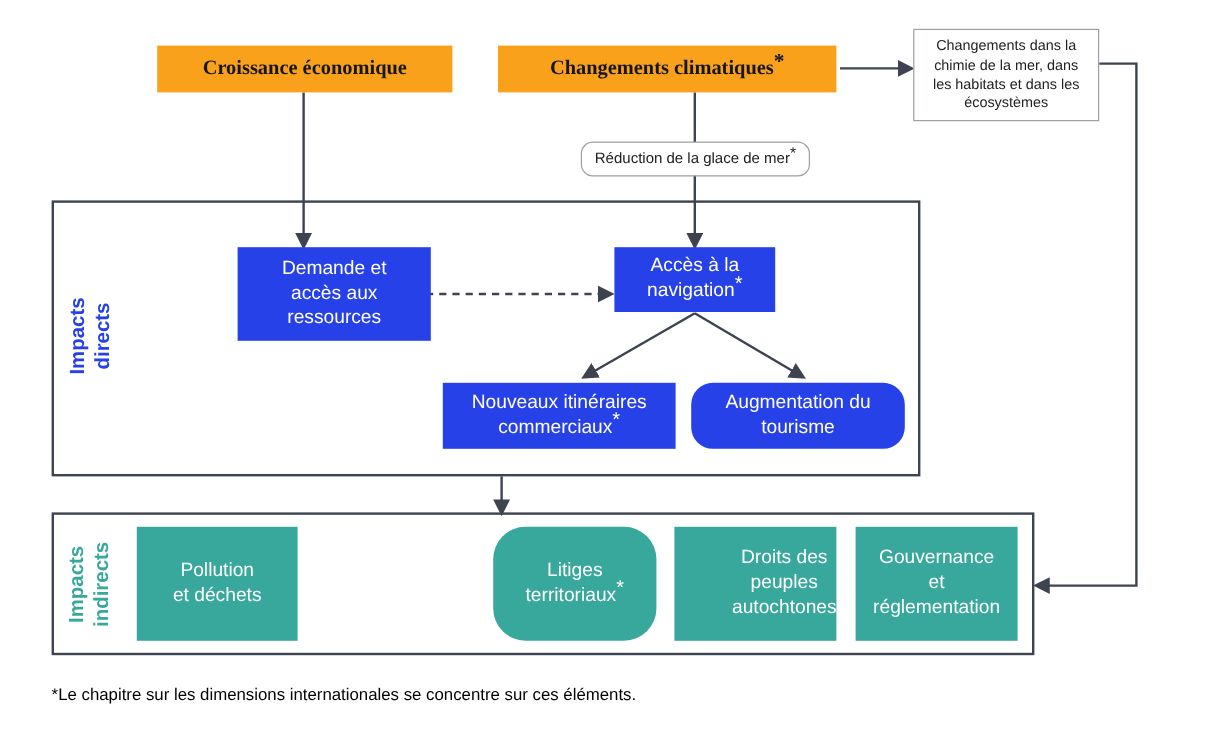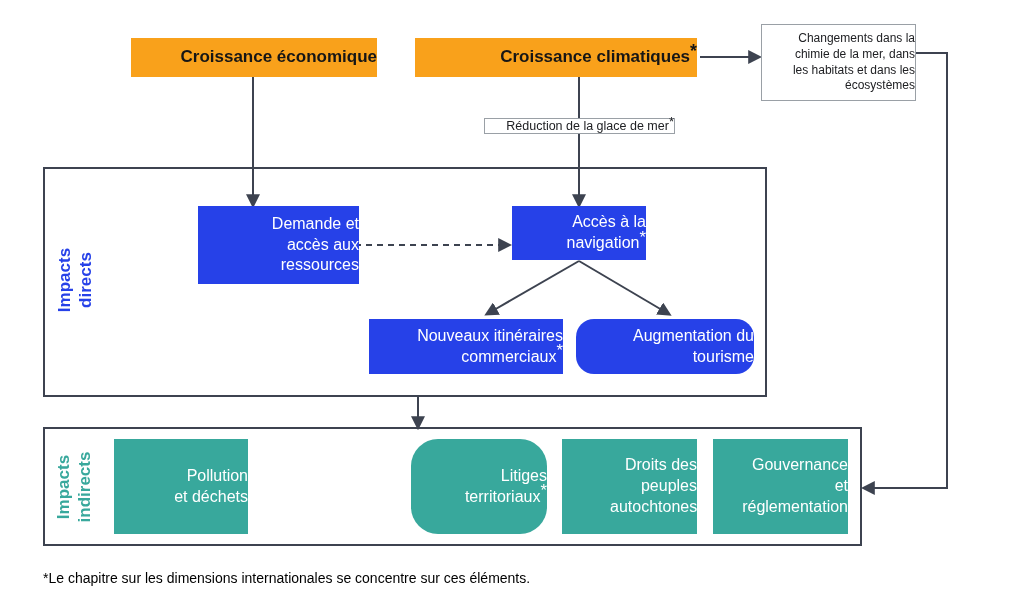--- a/index.html
+++ b/index.html
@@ -34,35 +34,36 @@
   .node {
     position: absolute;
     z-index: 2;
     display: flex;
     align-items: center;
     justify-content: center;
     box-sizing: border-box;
   }
   .node .inner {
     width: 100%;
-    text-align: right;
+    text-align: center;
     white-space: pre-line;
     line-height: 1.3;
   }
   .sup {
     font-size: 1.05em;
     position: relative;
     top: -0.32em;
     line-height: 0;
   }
   .orange {
     background: var(--orange, #f9a11b);
     color: #161616;
     font-weight: bold;
     font-size: 17px;
+    font-family: Liberation Serif, serif;
   }
   .blue {
     background: var(--blue, #2641e8);
     color: #ffffff;
     font-size: 16px;
   }
   .teal {
     background: var(--teal, #38a89c);
     color: #ffffff;
     font-size: 16px;
@@ -125,31 +126,31 @@
     <line class="arrow-line" x1="579" y1="261" x2="662" y2="310" marker-end="url(#ah)"></line>
     <line class="arrow-line" x1="418" y1="397" x2="418" y2="419" marker-end="url(#ah)"></line>
     <line class="arrow-line dashed" x1="344" y1="245" x2="501" y2="245" marker-start="url(#ah)" marker-end="url(#ah)"></line>
   </svg>
 
   <div class="node orange" style="left:131px; top:38px; width:246px; height:39px;">
     <div class="inner"><span>Croissance économique</span><span class="sup"></span></div>
   </div>
 
   <div class="node orange" style="left:415px; top:38px; width:282px; height:39px;">
-    <div class="inner"><span>Croissance climatiques</span><span class="sup">*</span></div>
+    <div class="inner"><span>Changements climatiques</span><span class="sup">*</span></div>
   </div>
 
   <div class="node plainbox sea-chemistry" style="left:761px; top:24px; width:155px; height:77px;">
     <div class="inner"><span>Changements dans la
 chimie de la mer, dans
 les habitats et dans les
 écosystèmes</span><span class="sup"></span></div>
   </div>
 
-  <div class="node plainbox sea-ice" style="left:484px; top:118px; width:191px; height:16px;">
+  <div class="node plainbox sea-ice" style="left:484px; top:118px; width:191px; height:29px;border-radius:10px;">
     <div class="inner"><span>Réduction de la glace de mer</span><span class="sup">*</span></div>
   </div>
 
   <div class="section-frame" style="left:43px; top:167px; width:724px; height:230px;"></div>
   <div class="section-label label-blue" style="left:75px; top:280px;">Impacts
 directs</div>
 
   <div class="node blue" style="left:172px; top:206px; width:161px; height:78px;margin-left:26px;">
     <div class="inner"><span>Demande et
 accès aux

